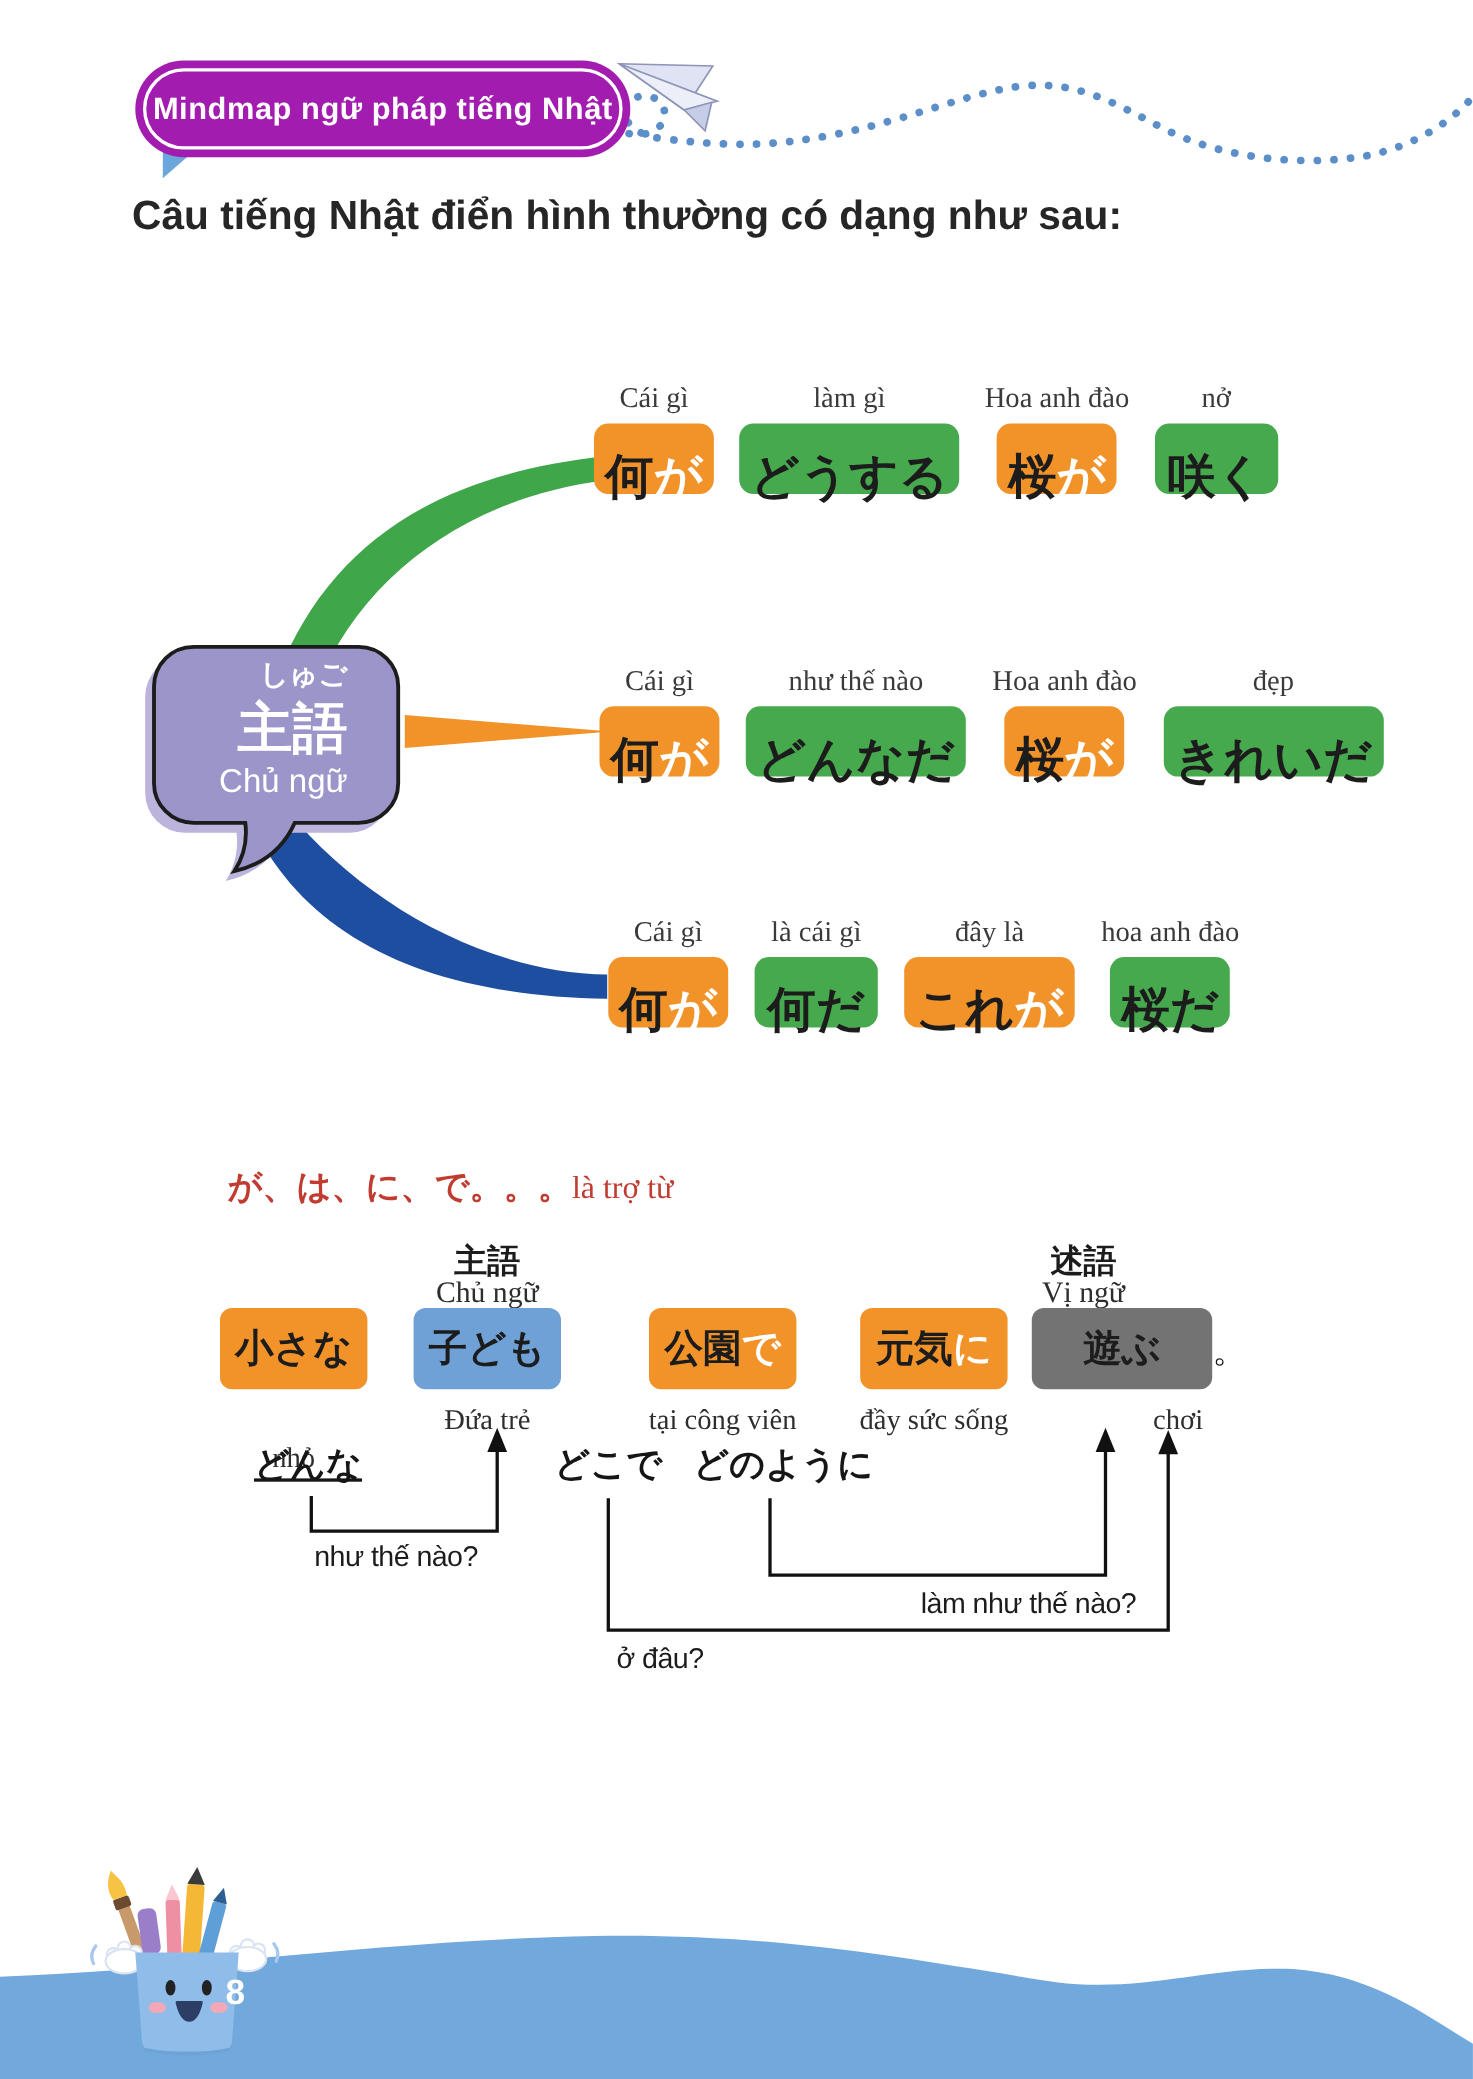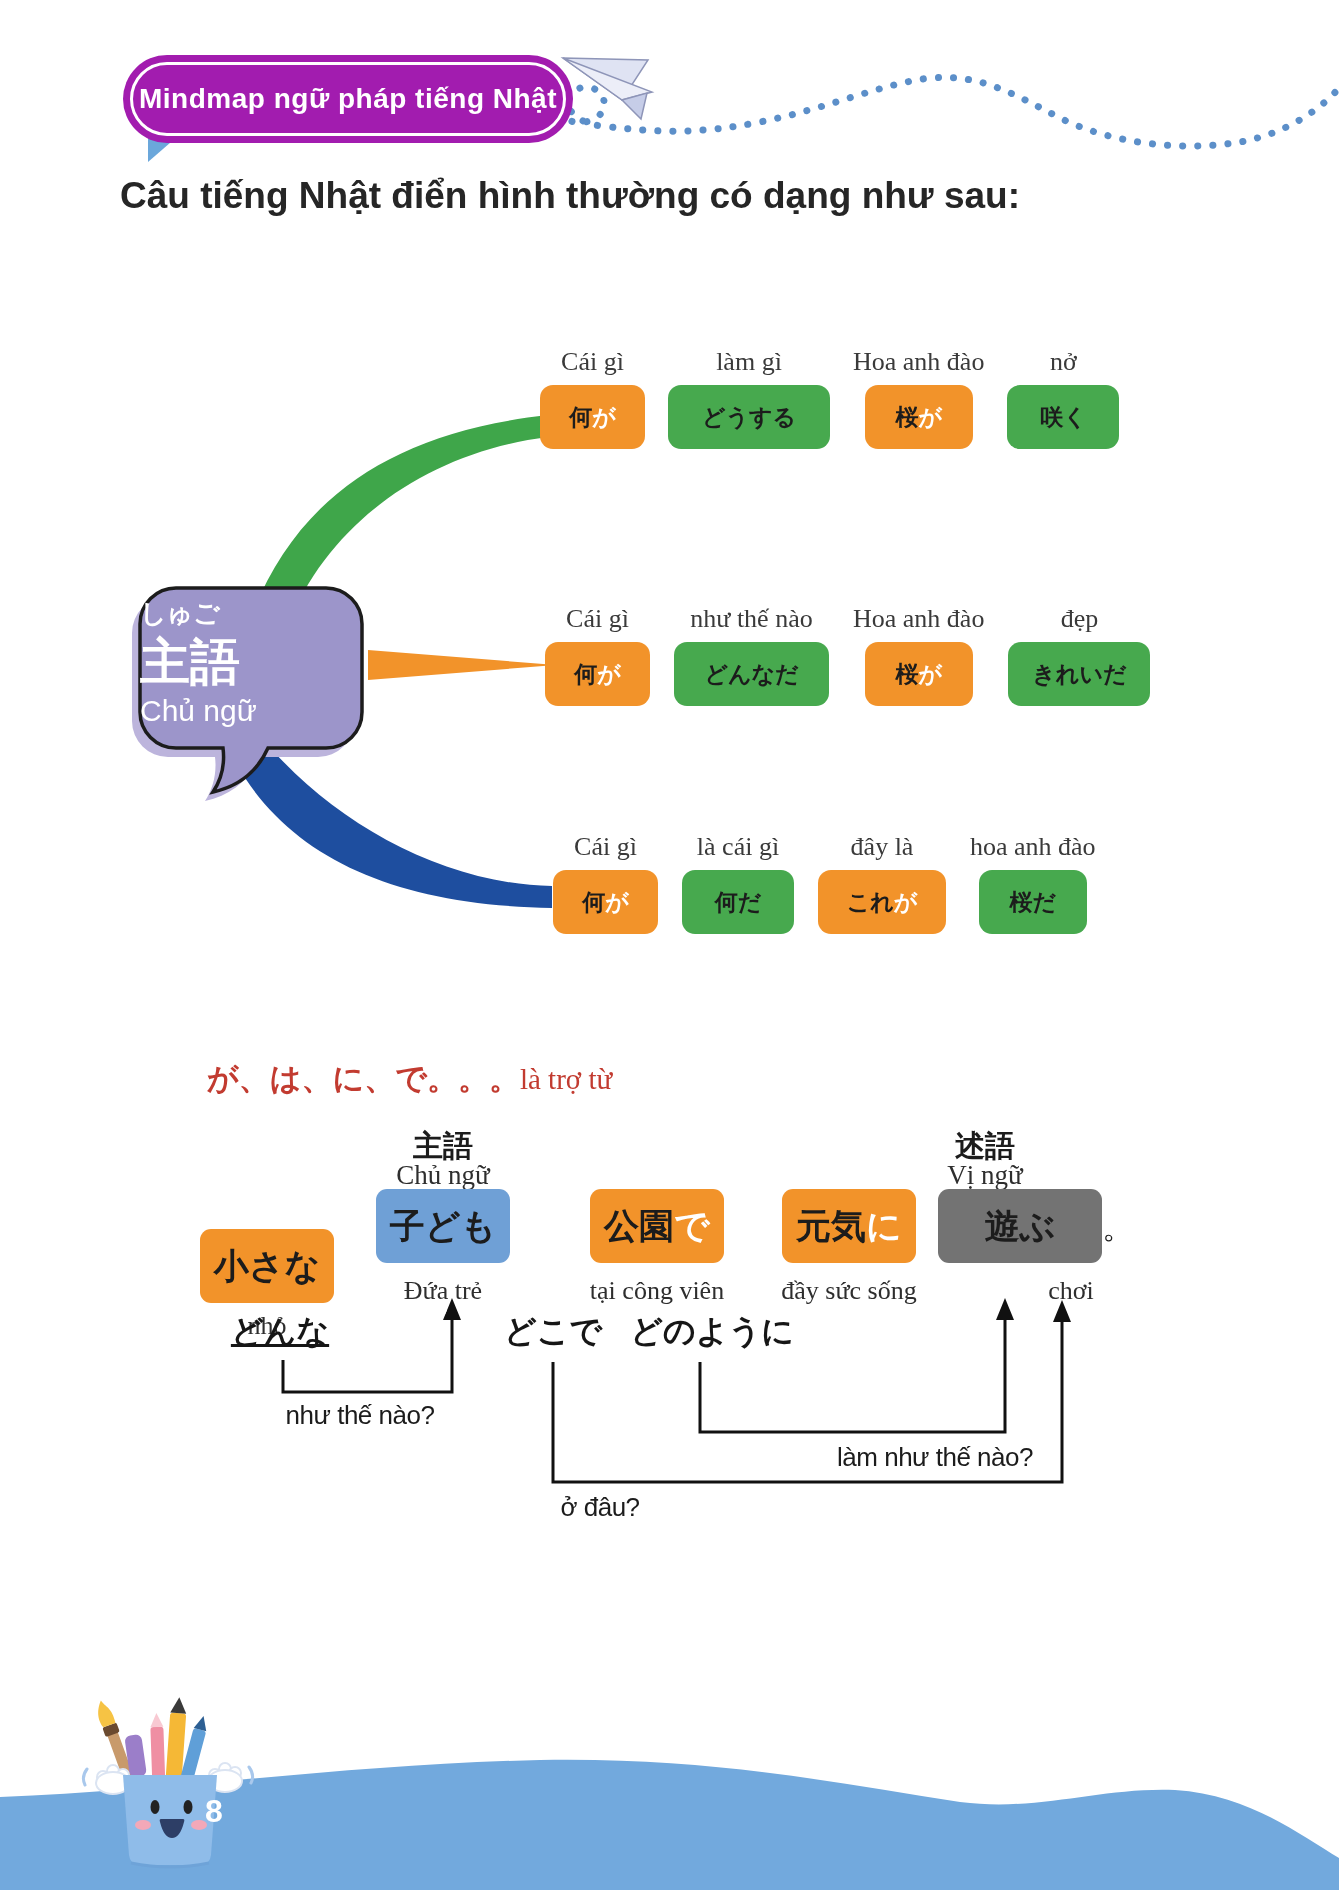--- a/index.html
+++ b/index.html
@@ -22,30 +22,30 @@
 
   
   #art{position:absolute;left:0;top:0;z-index:1;}
 
   
   .mm-row{display:flex;align-items:flex-start;z-index:4;}
   .mm-item{display:flex;flex-direction:column;align-items:center;}
   .mm-label{font-family:"Liberation Serif", serif;font-size:26px;color:#3a3a3a;height:34px;
     line-height:34px;white-space:nowrap;margin-bottom:6px;}
   .jp-box{height:64px;line-height:64px;border-radius:13px;text-align:center;
-    font-family:"DejaVu Sans", sans-serif;font-size:23px;font-weight:bold;color:#1c1c1c;
-    padding:0 10px;box-sizing:border-box;}
+    font-family:"DejaVu Sans", sans-serif;font-size:44px;font-weight:bold;color:#1c1c1c;
+    padding:17px 10px;box-sizing:border-box;}
   .b-orange{background:#F2932A;}
   .b-green{background:#47A94E;}
   .b-blue{background:#6FA0D6;}
   .b-pink{background:#737373;}
   .particle{color:#ffffff;}
 
   
-  .node-text{left:140px;top:596px;width:176px;text-align:left;color:#ffffff;z-index:4;}
+  .node-text{left:140px;top:596px;width:176px;text-align:right;color:#ffffff;z-index:4;}
   .node-furi{font-family:"DejaVu Serif", serif;font-size:26px;font-weight:bold;}
   .node-kanji{font-family:"DejaVu Serif", serif;font-size:50px;font-weight:bold;line-height:62px;}
   .node-viet{font-size:30px;line-height:36px;}
 
   
   .pnote{left:207px;top:1058px;color:#C23B30;z-index:4;}
   .pnote-jp{font-family:"DejaVu Sans", sans-serif;font-size:31px;font-weight:bold;}
   .pnote-viet{font-family:"Liberation Serif", serif;font-size:29px;}
 
   
@@ -220,21 +220,21 @@
 
 <div class="abs pnote nowrap">
   <span class="pnote-jp">が、は、に、で。。。</span><span class="pnote-viet">là trợ từ</span>
 </div>
 
 <div class="abs s-jp-label center-x nowrap" style="left:443px;top:1126px;">主語</div>
 <div class="abs s-viet-label center-x nowrap" style="left:443px;top:1160px;">Chủ ngữ</div>
 <div class="abs s-jp-label center-x nowrap" style="left:985px;top:1126px;">述語</div>
 <div class="abs s-viet-label center-x nowrap" style="left:985px;top:1160px;">Vị ngữ</div>
 
-<div class="s-box b-orange" style="left:200px;width:134px;margin-top:40px;"><span>小さな</span><span class="particle"></span></div>
+<div class="s-box b-orange" style="left:200px;width:134px;"><span>小さな</span><span class="particle"></span></div>
 <div class="s-box b-blue" style="left:376px;width:134px;"><span>子ども</span><span class="particle">が</span></div>
 <div class="s-box b-orange" style="left:590px;width:134px;"><span>公園</span><span class="particle">で</span></div>
 <div class="s-box b-orange" style="left:782px;width:134px;"><span>元気</span><span class="particle">に</span></div>
 <div class="s-box b-pink" style="left:938px;width:164px;"><span>遊ぶ</span><span class="particle"></span></div>
 <div class="abs s-period">。</div>
 
 <div class="abs s-gloss center-x nowrap" style="left:267px;margin-top:35px;">nhỏ</div>
 <div class="abs s-gloss center-x nowrap" style="left:443px;">Đứa trẻ</div>
 <div class="abs s-gloss center-x nowrap" style="left:657px;">tại công viên</div>
 <div class="abs s-gloss center-x nowrap" style="left:849px;">đầy sức sống</div>

